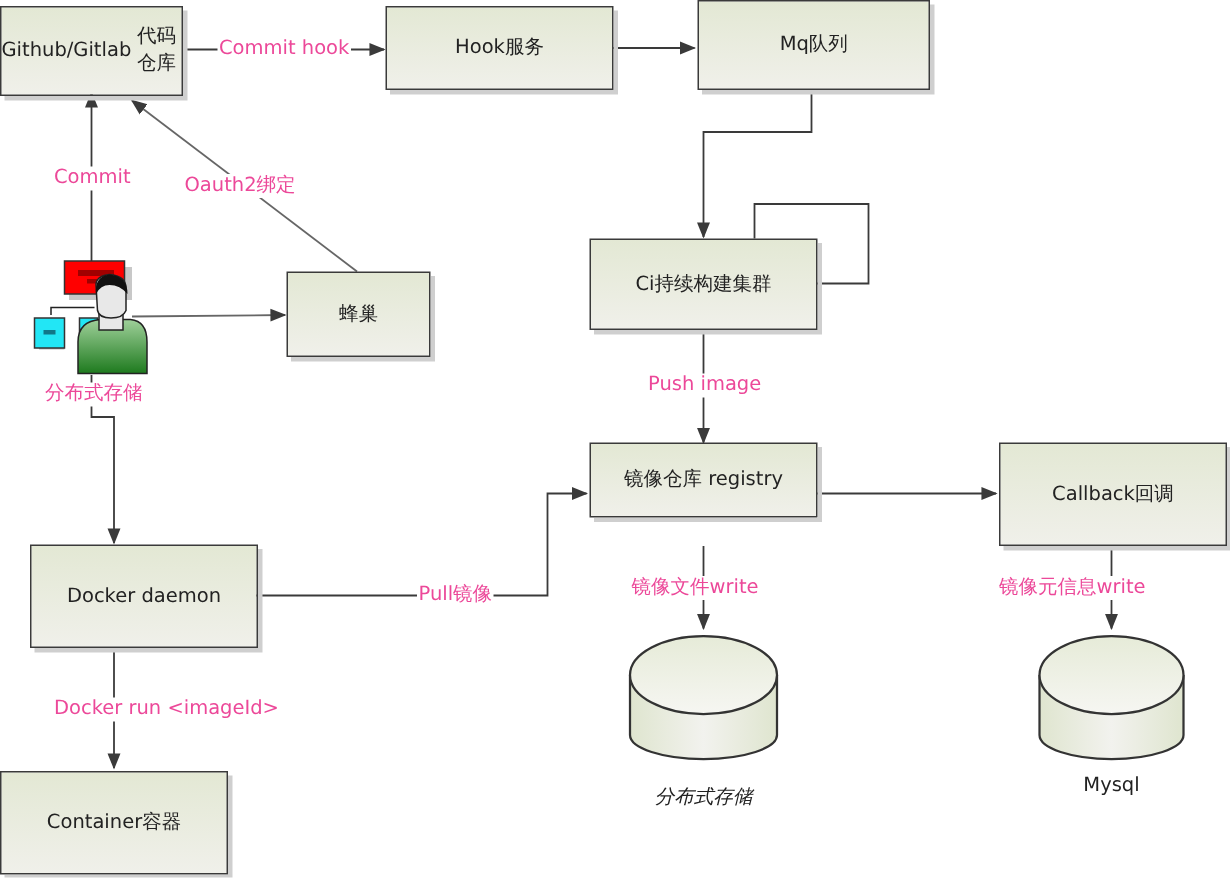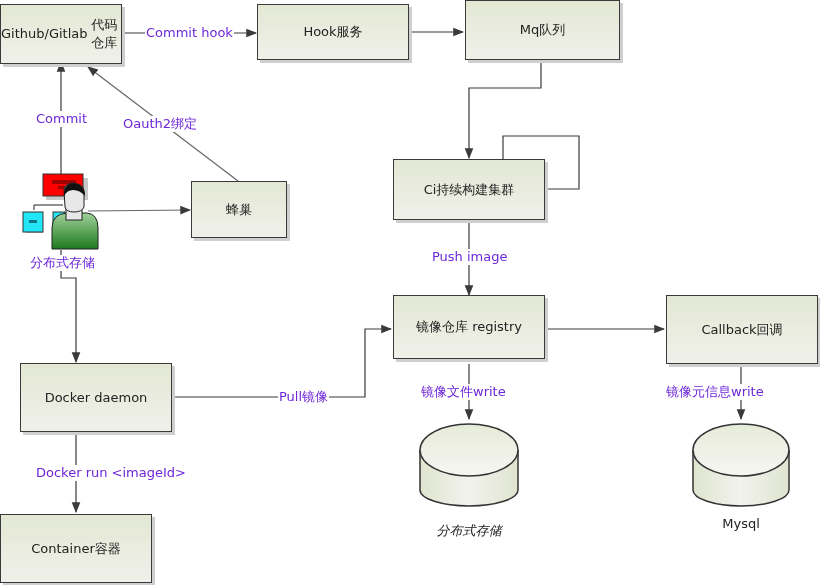--- a/index.html
+++ b/index.html
@@ -3,21 +3,21 @@
 <meta charset="utf-8">
 <style>
   html, body { margin:0; padding:0; background:#ffffff; }
   body { width:820px; height:585px; position:relative; overflow:hidden;
          font-family:"DejaVu Sans", sans-serif; color:#222; }
   .box { position:absolute; box-sizing:border-box; border:1.5px solid #3a3a3a;
          background:linear-gradient(#e3e8d4, #f0f0ea);
          box-shadow:3px 3px 0 #cfcfcf;
          display:flex; align-items:center; justify-content:center; text-align:center;
          font-size:13px; line-height:18px; color:#222; }
-  .lbl { position:absolute; background:#fff; font-size:13px; line-height:16px; white-space:nowrap; color:#6d28d9; padding:0 1px; }
+  .lbl { position:absolute; background:#fff; font-size:13px; line-height:16px; white-space:nowrap; color:#ec4899; padding:0 1px; }
   svg.wires { position:absolute; left:0; top:0; }
   .cyl-label { position:absolute; font-size:13px; text-align:center; width:140px; }
 </style>
 </head>
 <body>
 
 <svg class="wires" width="820" height="585">
   <defs>
     <marker id="arr" viewBox="0 0 10 10" refX="9" refY="5" markerWidth="9" markerHeight="9" orient="auto-start-reverse">
       <path d="M0,1 L10,5 L0,9 z" fill="#3a3a3a"></path>
@@ -103,21 +103,21 @@
 </div>
 <div class="box" style="left:465px;top:0px;width:155px;height:60px;justify-content:center;">
   <span>Mq队列</span>
 </div>
 <div class="box" style="left:393px;top:159px;width:152px;height:61px;">
   <span>Ci持续构建集群</span>
 </div>
 <div class="box" style="left:191px;top:181px;width:96px;height:57px;">
   <span>蜂巢</span>
 </div>
-<div class="box" style="left:393px;top:295px;width:152px;height:64px;">
+<div class="box" style="left:393px;top:295px;width:152px;height:50px;">
   <span>镜像仓库 registry</span>
 </div>
 <div class="box" style="left:666px;top:295px;width:152px;height:69px;">
   <span>Callback回调</span>
 </div>
 <div class="box" style="left:0;top:363px;width:152px;height:69px;margin-left:20px;">
   <span>Docker daemon</span>
 </div>
 <div class="box" style="left:0;top:514px;width:152px;height:69px;">
   <span>Container容器</span>

